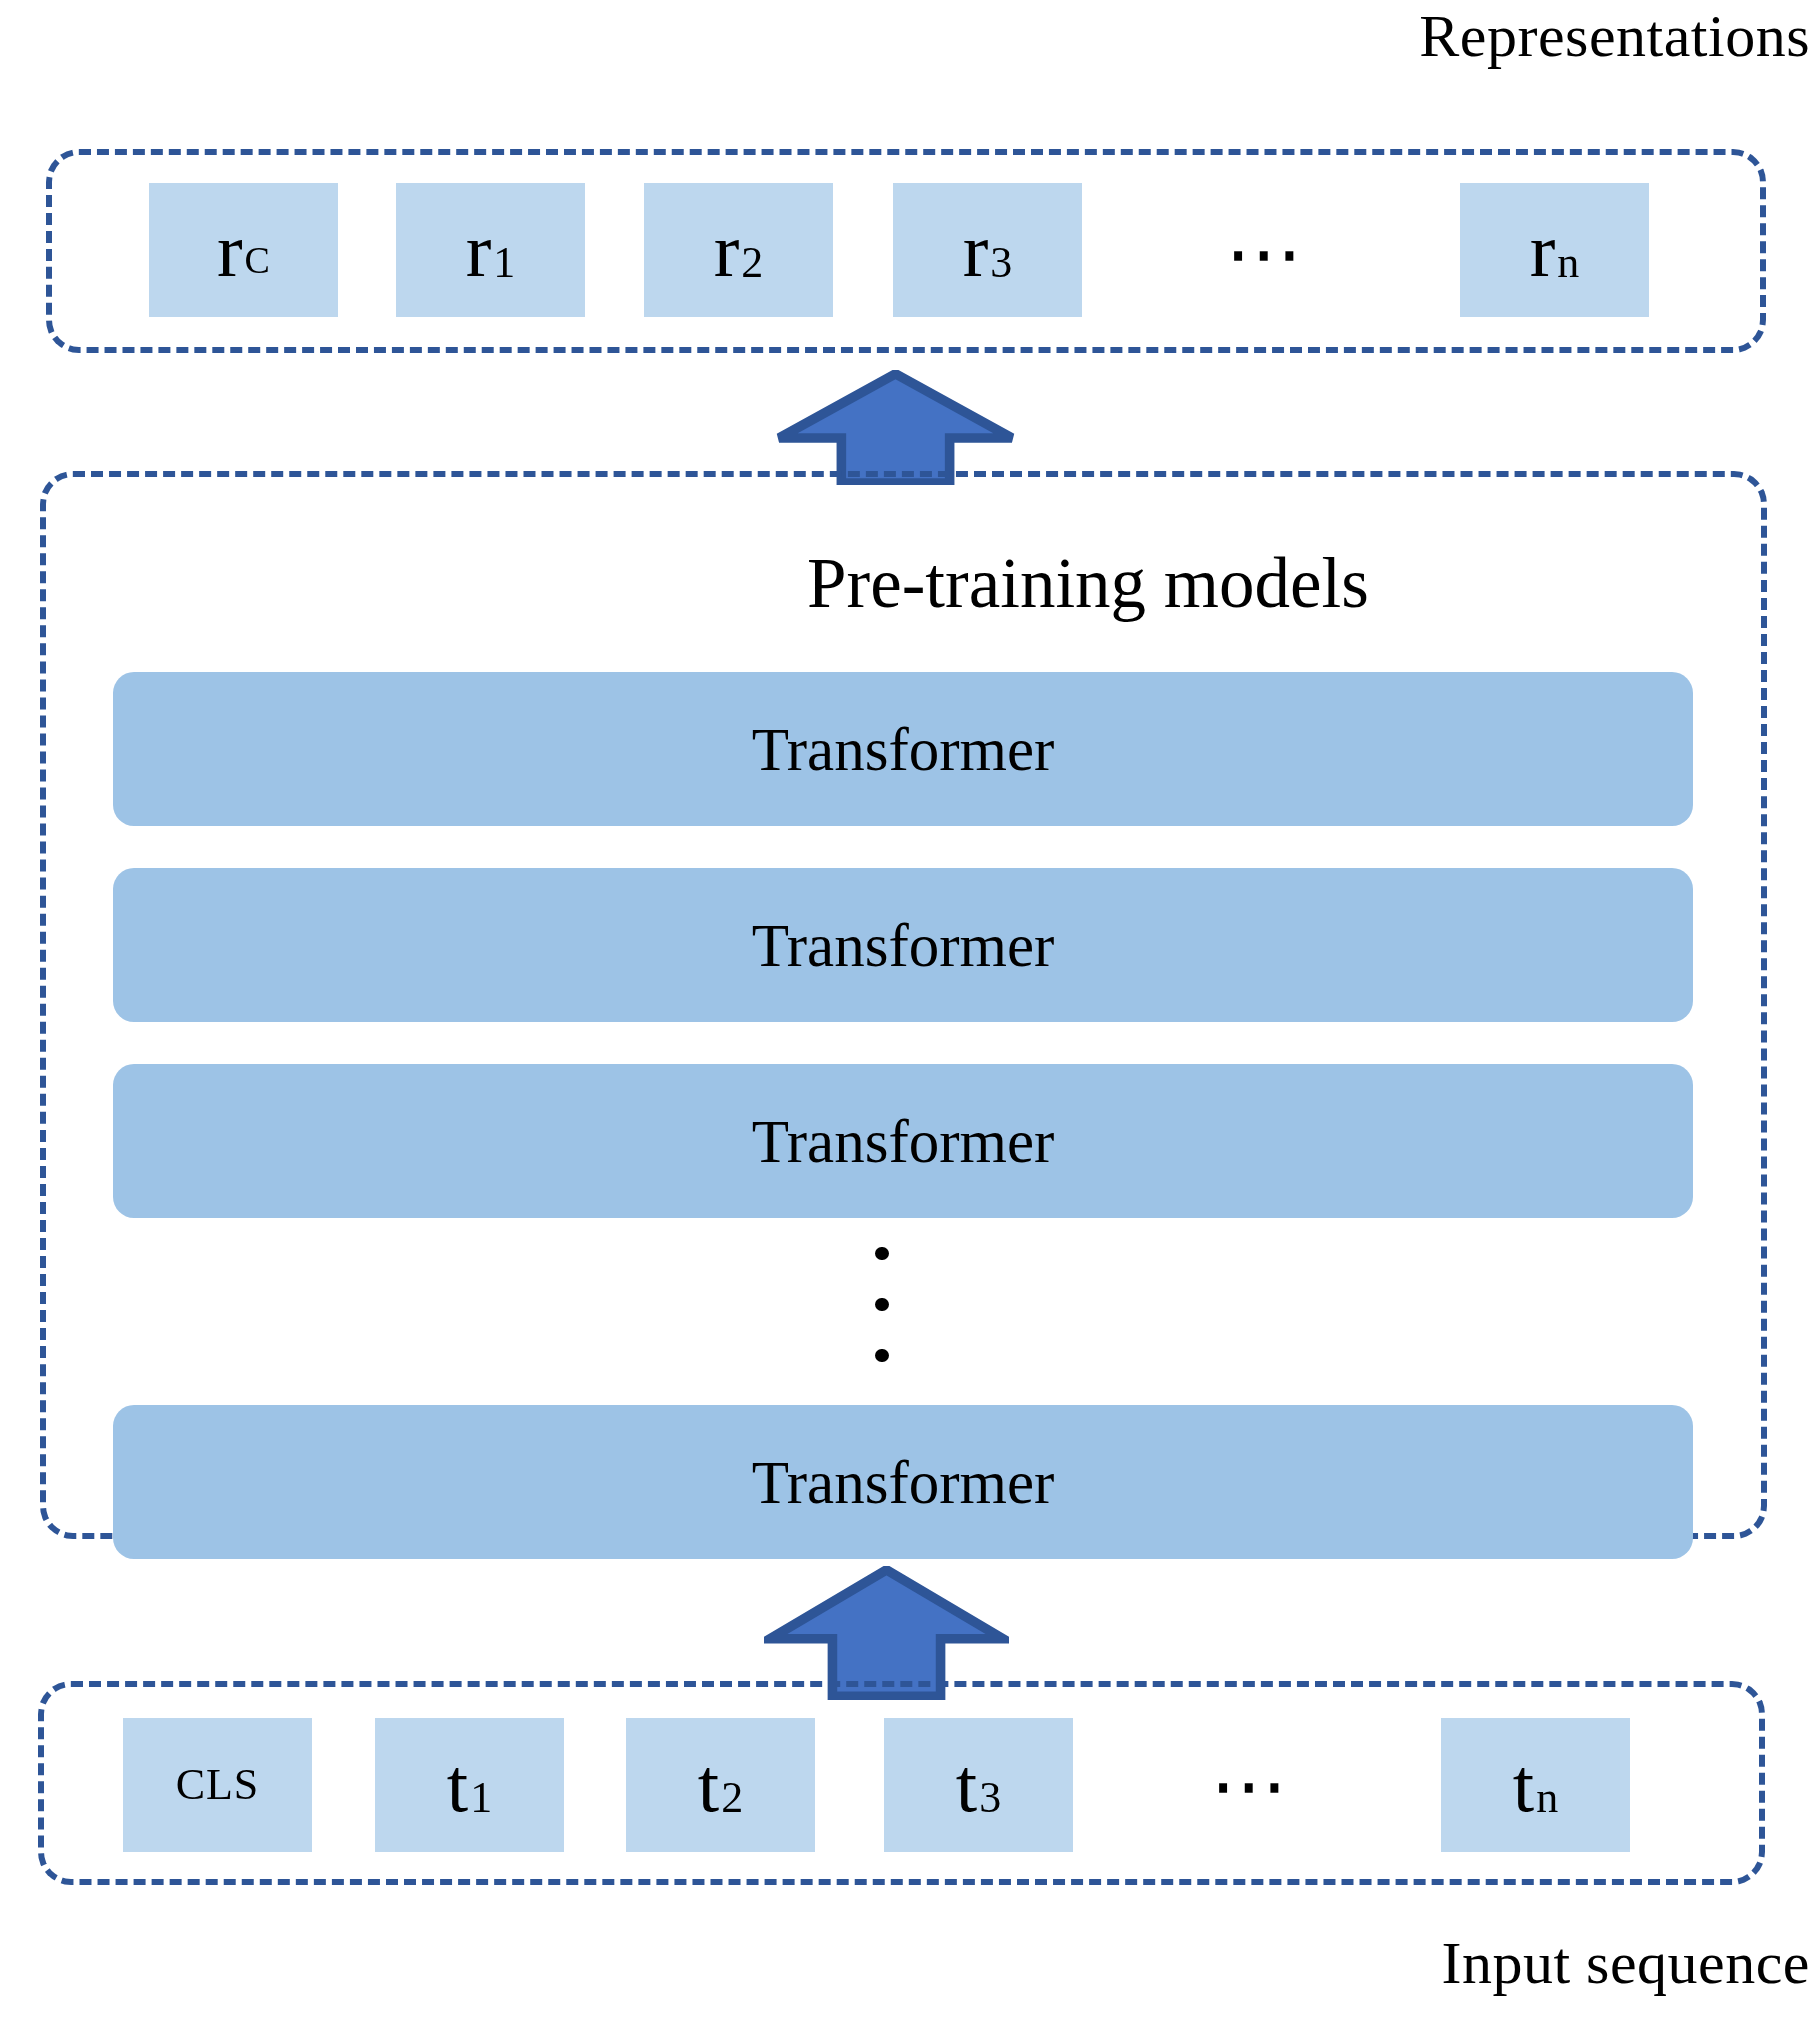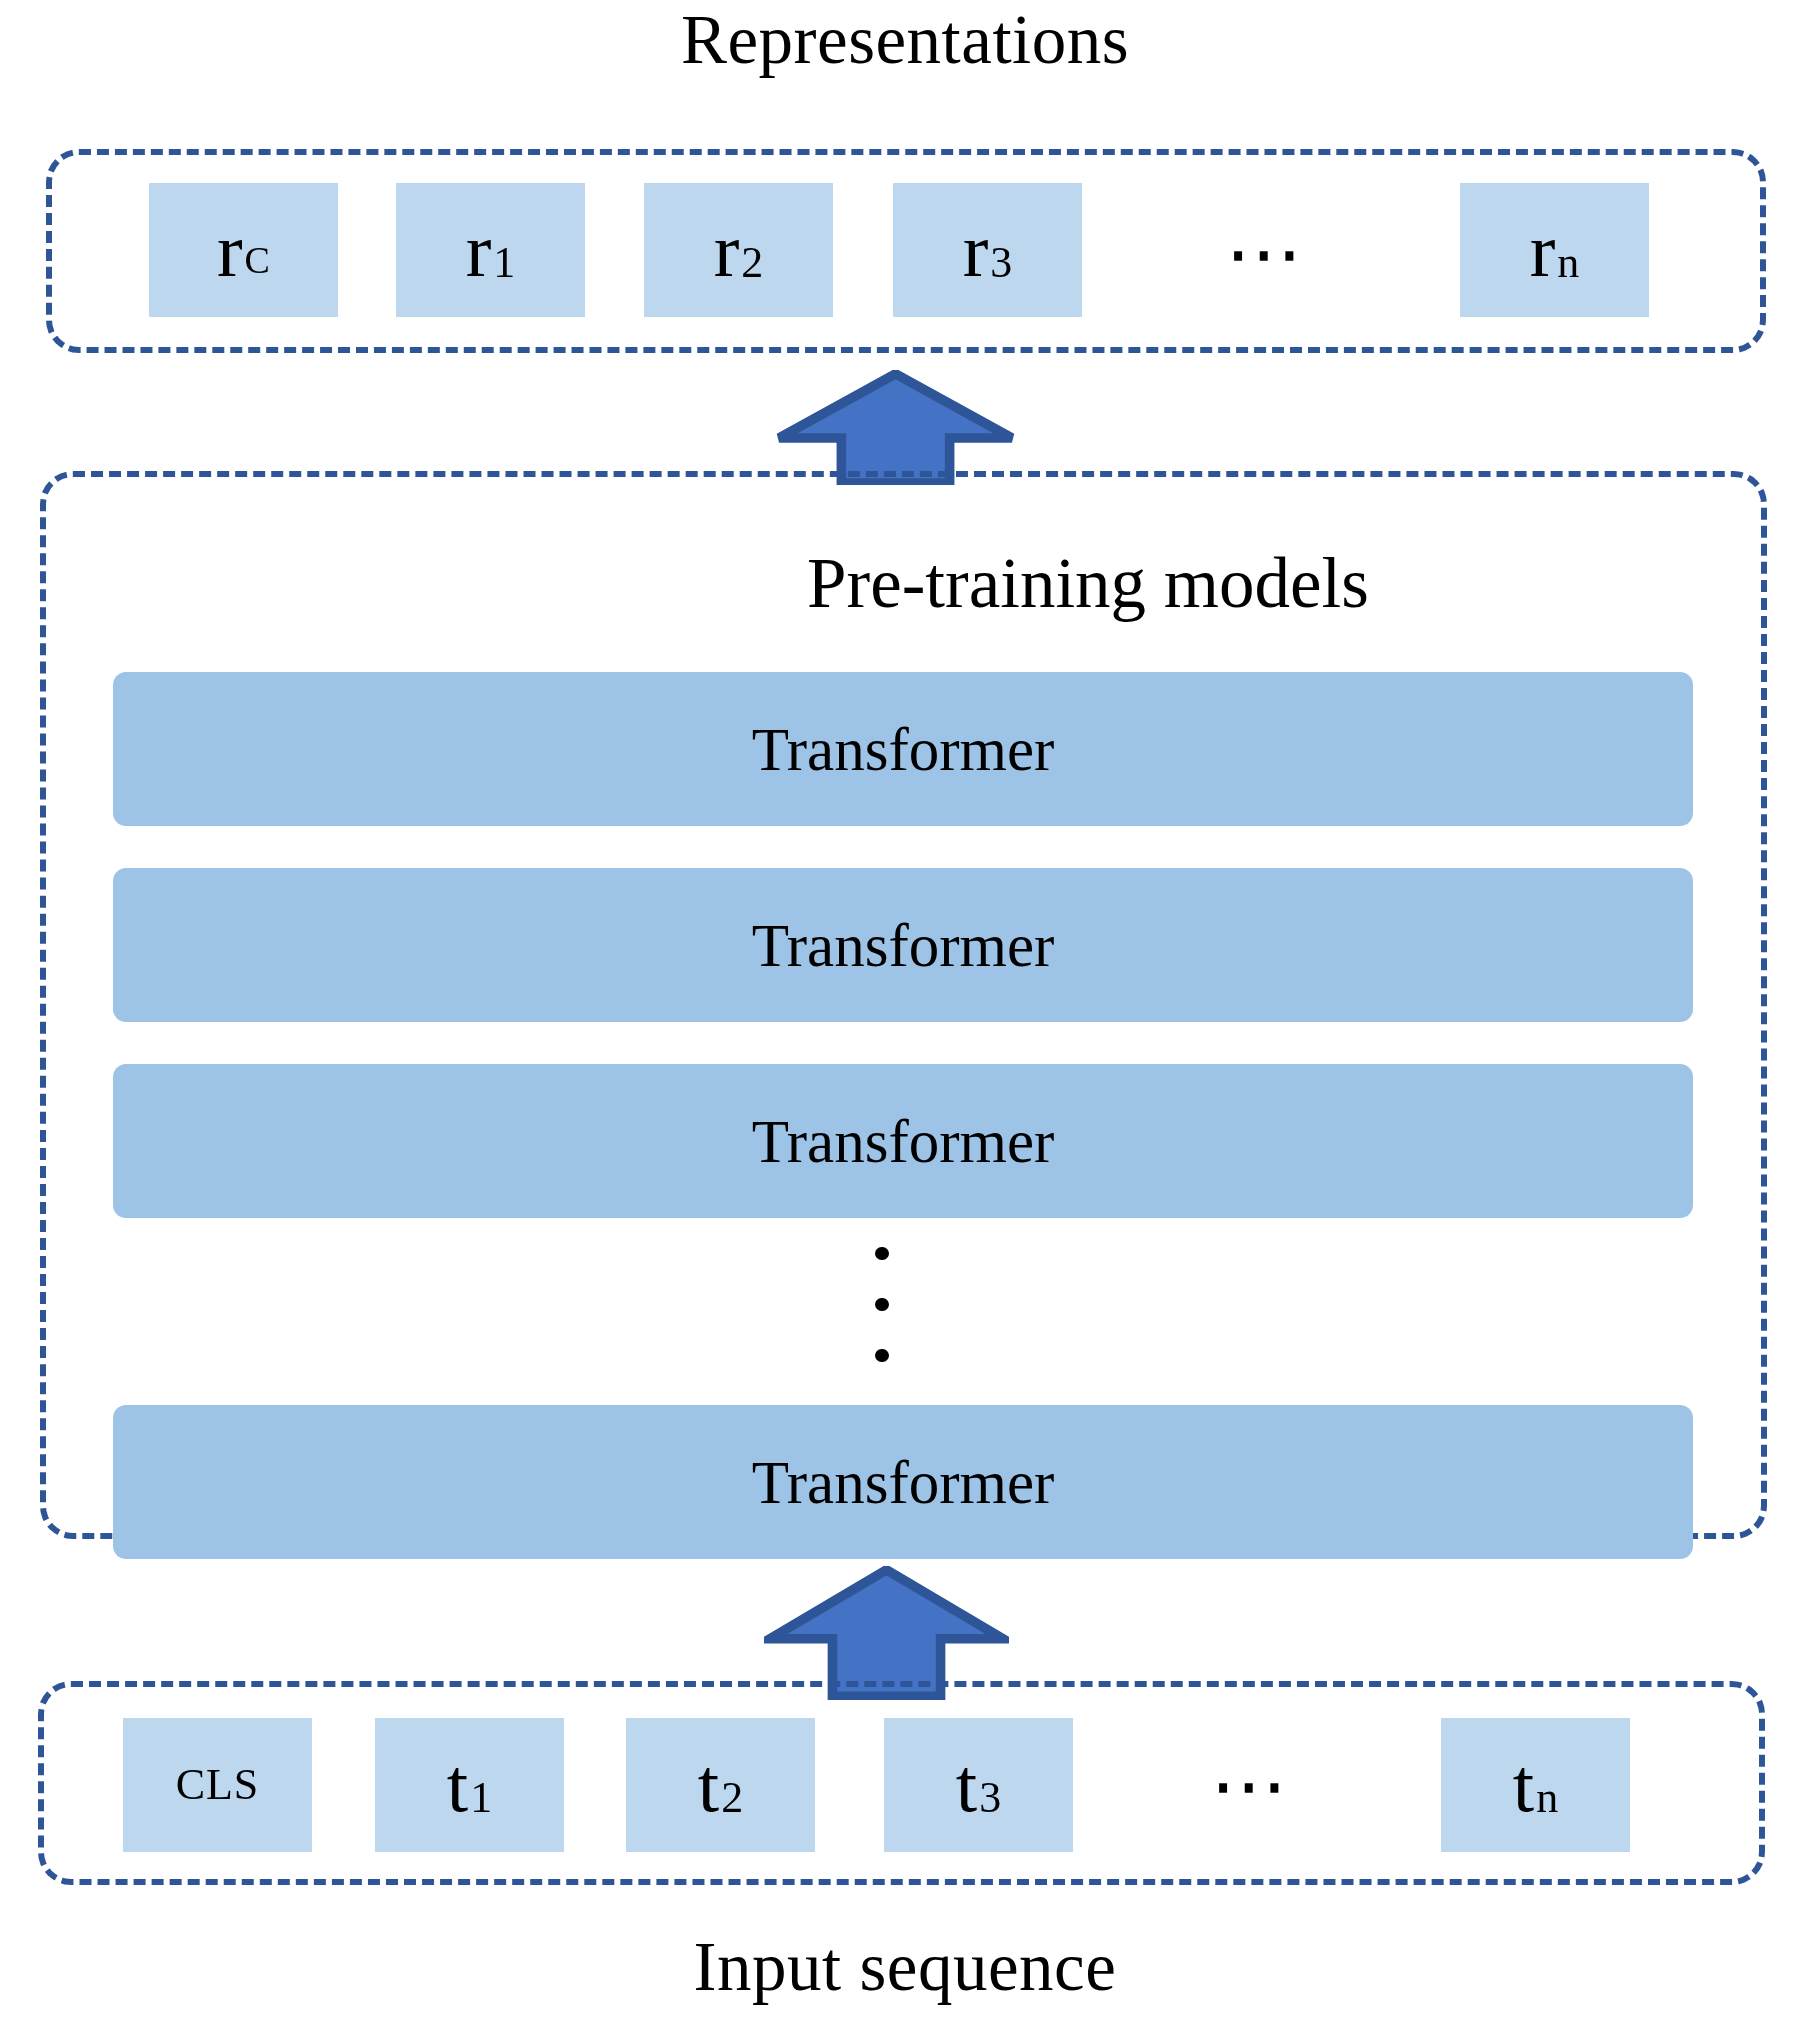--- a/index.html
+++ b/index.html
@@ -17,22 +17,22 @@
     height: 2037px;
     background: #ffffff;
     overflow: hidden;
   }
 
   
   .caption {
     position: absolute;
     width: 100%;
     left: 0;
-    text-align: center;
-    font-size: 69px;
+    text-align: right;
+    font-size: 60px;
     line-height: 1;
     letter-spacing: 0.5px;
     white-space: nowrap;
   }
   #title-representations { top: 5.8px; }
   #caption-input-sequence { top: 1933px; }
 
   
   .dashed-box {
     position: absolute;
@@ -102,21 +102,21 @@
     justify-content: center;
   }
 
   
   .transformer-bar {
     position: absolute;
     left: 113px;
     width: 1580px;
     height: 154px;
     background: #9DC3E6;
-    border-radius: 13px;
+    border-radius: 21px;
     display: flex;
     align-items: center;
     justify-content: center;
     font-size: 61px;
     line-height: 1;
   }
 
   
   #vertical-ellipsis {
     position: absolute;

